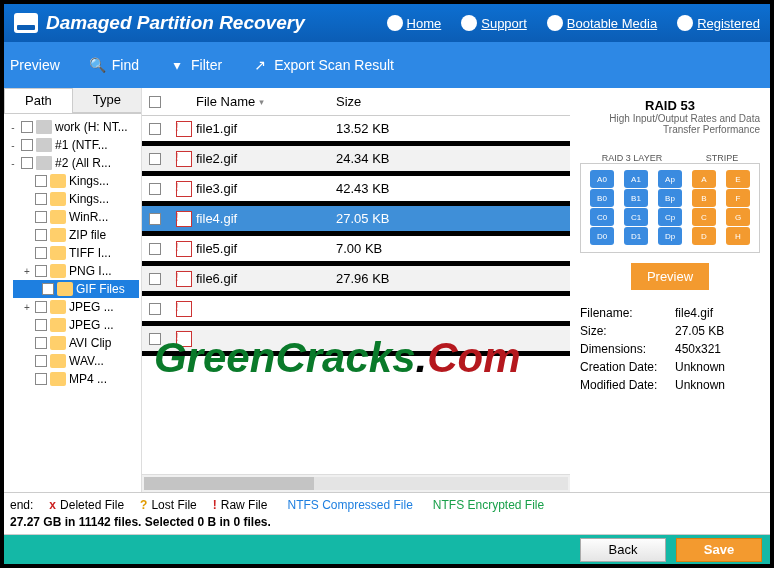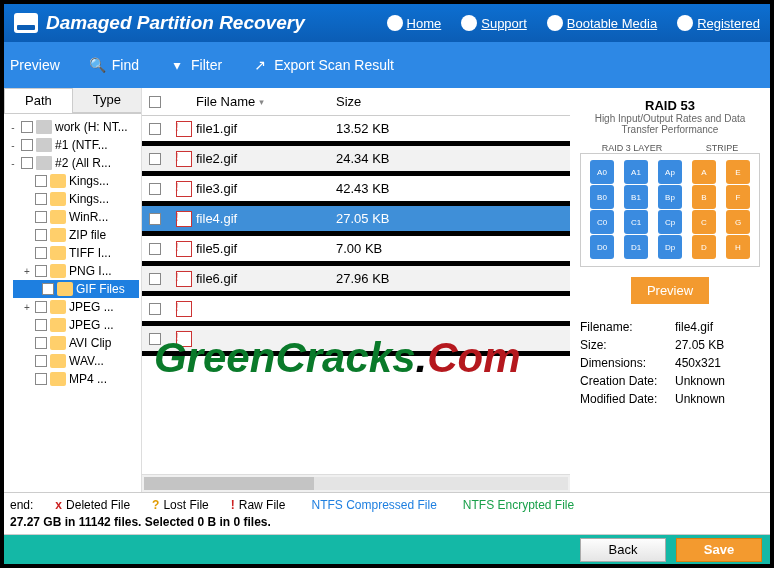--- a/index.html
+++ b/index.html
@@ -38,36 +38,36 @@
 .row.sel { background:#3f8fd8; color:#fff; }
 .cell { padding:0 8px; display:flex; align-items:center; gap:4px; }
 .cell.c0 { width:26px; justify-content:center; }
 .cell.c1 { width:160px; }
 .cell.c2 { width:100px; }
 .cell.c3 { width:140px; }
 .rico { width:16px; height:16px; background:#fff; border:1px solid #cc3333; position:relative; flex:0 0 auto; }
 .rico::after { content:"!"; color:#cc3333; font-size:10px; position:absolute; left:-2px; top:0; font-weight:bold; }
 .right-col { width:200px; padding:10px; font-size:12px; }
 .raid-title { text-align:center; font-weight:bold; font-size:13px; }
-.raid-sub { text-align:center; font-size:10px; color:#666; margin-bottom:8px; }
+.raid-sub { text-align:right; font-size:10px; color:#666; margin-bottom:18px; }
 .raid-labels { display:flex; font-size:9px; color:#555; justify-content:space-around; }
-.raid-box { border:1px solid #ccc; height:114px; display:flex; gap:4px; padding:6px; justify-content:space-around; margin-bottom:10px; }
+.raid-box { border:1px solid #ccc; height:90px; display:flex; gap:4px; padding:6px; justify-content:space-around; margin-bottom:10px; }
 .cyl { width:24px; display:flex; flex-direction:column; }
 .cyl > div { flex:1; border-radius:3px; font-size:8px; color:#fff; text-align:center; display:flex; align-items:center; justify-content:center; }
 .cyl.blue > div { background:#3a8be0; margin-bottom:1px; }
 .cyl.orange > div { background:#f39a2f; margin-bottom:1px; }
 .preview-btn { display:block; margin:0 auto 14px; background:#f39a2f; color:#fff; border:none; padding:6px 16px; font-size:13px; cursor:pointer; }
 .meta { font-size:12px; }
 .meta-row { display:flex; padding:2px 0; }
 .meta-row .k { width:95px; }
 .hscroll { height:18px; background:#f0f0f0; border-top:1px solid #ddd; display:flex; }
 .hscroll-track { flex:1; background:#e4e4e4; position:relative; margin:2px; }
 .hscroll-thumb { position:absolute; left:0; top:0; bottom:0; width:40%; background:#c4c4c4; }
 .legend { height:42px; border-top:1px solid #ccc; font-size:12px; padding:3px 6px; display:flex; flex-direction:column; justify-content:center; gap:3px; }
-.legend-row1 { display:flex; gap:22px; }
+.legend-row1 { display:flex; gap:16px; }
 .lg { display:flex; align-items:center; gap:4px; }
 .lg .m { font-weight:bold; }
 .footer { height:30px; background:#14b8a6; border-top:1px solid #ccc; display:flex; align-items:center; justify-content:flex-end; padding:0 8px; gap:10px; }
 .btn { width:86px; height:24px; font-size:13px; cursor:pointer; border:1px solid #aaa; background:linear-gradient(#fdfdfd,#e5e5e5); }
 .btn.save { background:#f39a2f; color:#fff; border:1px solid #d97f0f; font-weight:bold; }
 .watermark { position:absolute; top:330px; left:150px; font-size:42px; font-weight:bold; font-style:italic; white-space:nowrap; pointer-events:none; z-index:50; font-family:Georgia,serif; }
 .watermark .g { color:#0a7a2a; } .watermark .d { color:#000; } .watermark .r { color:#b5181e; }
 .sort-arrow { font-size:9px; color:#888; }
 .tabs-wrap { height:26px; border-bottom:1px solid #ccc; }
 </style>

